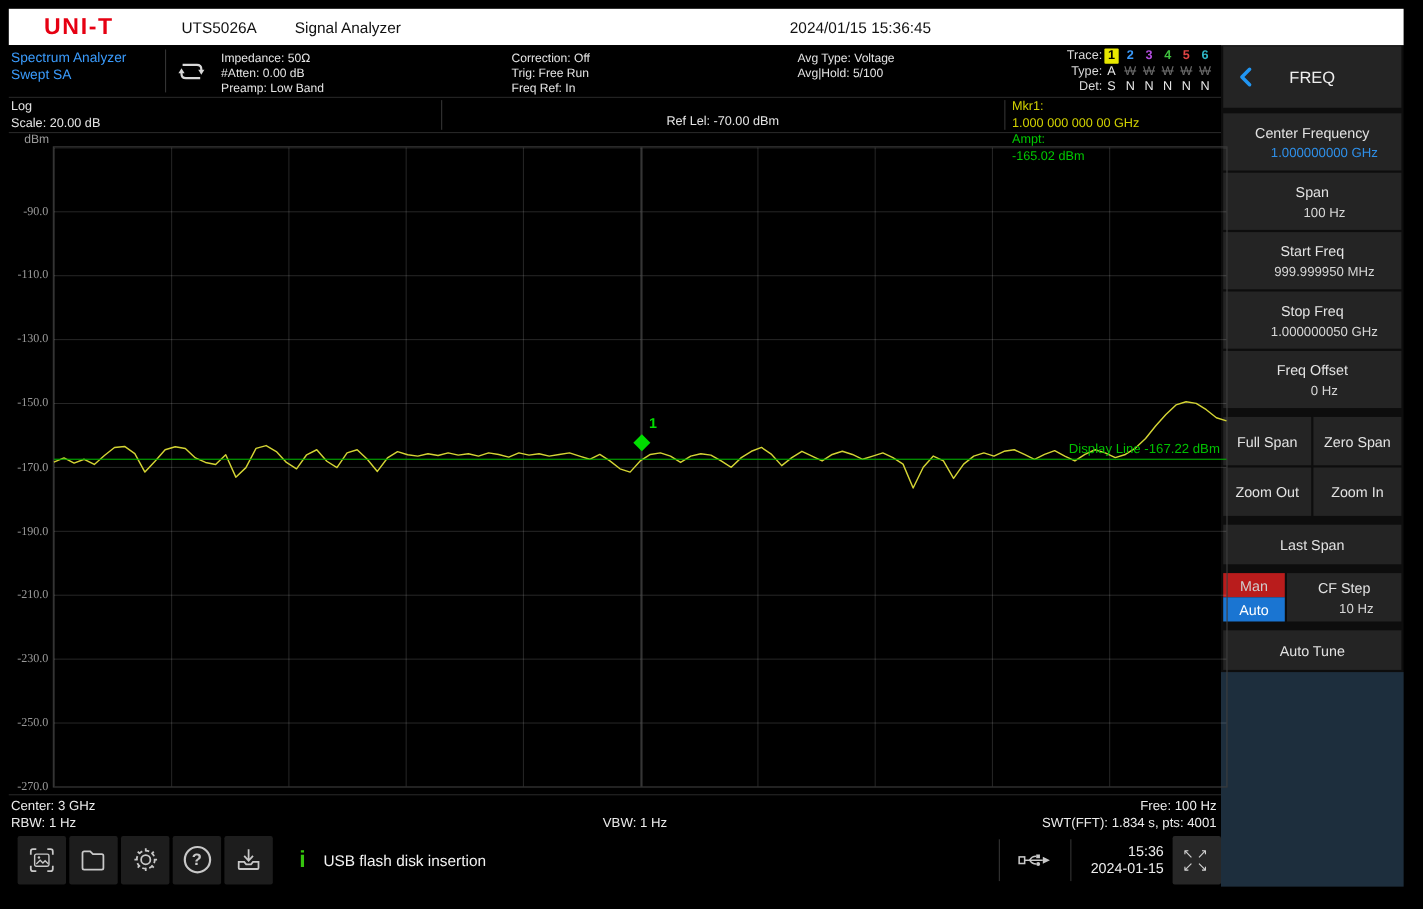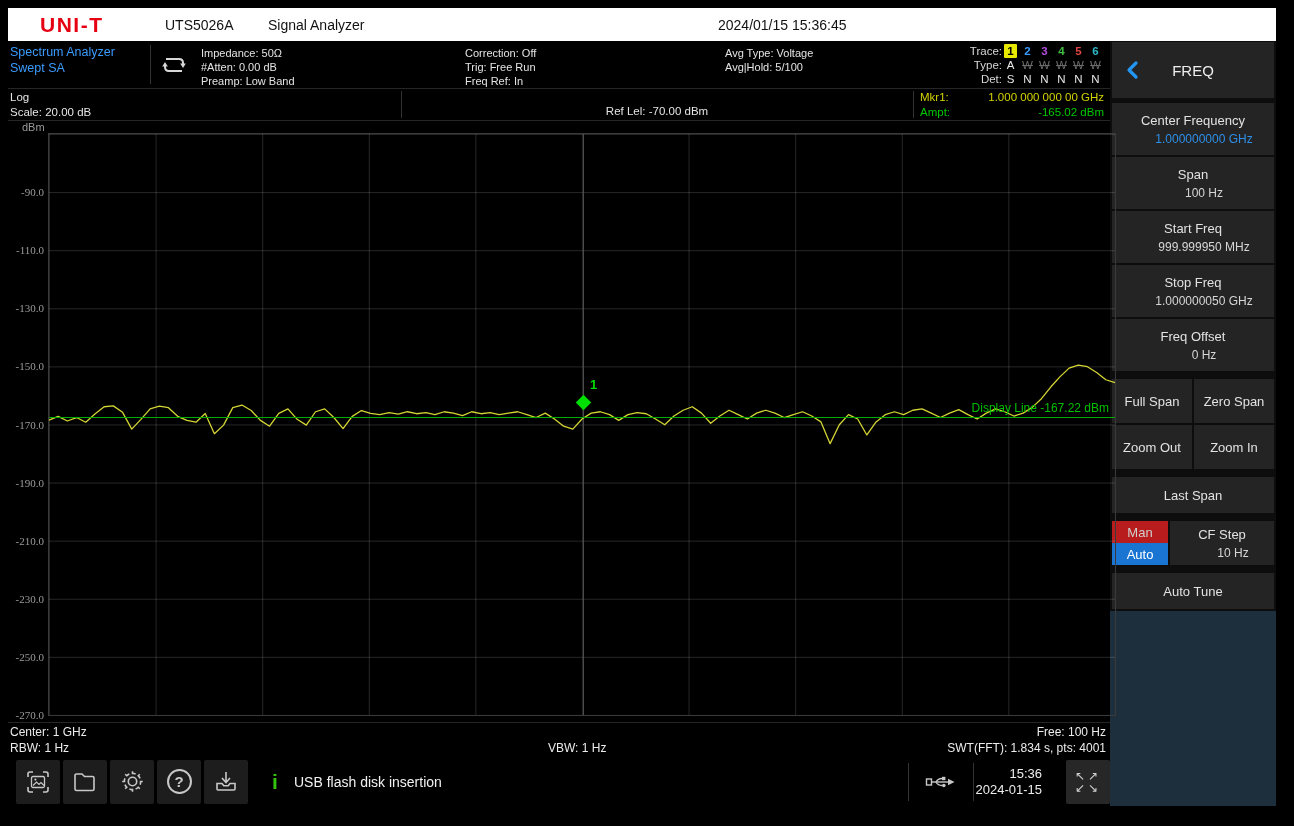--- a/index.html
+++ b/index.html
@@ -35,21 +35,21 @@
   .tl-type, .tl-det { color:#e8e8e8; }
   .tl-off { color:#6b6b6b !important; text-decoration:line-through; }
 
   
   .scale-bar { height:32px; position:relative; border-bottom:1px solid #262626; font-size:11.5px; color:#e4e4e4; flex:0 0 auto; }
   .log-block { position:absolute; left:2px; top:1px; line-height:15px; }
   .scale-sep1 { position:absolute; left:393px; top:2px; bottom:2px; width:1px; background:#333; }
   .scale-sep2 { position:absolute; left:905px; top:2px; bottom:2px; width:1px; background:#333; }
   .ref-level { position:absolute; left:393px; width:512px; bottom:3px; text-align:center; }
   .mkr-block { position:absolute; left:912px; right:6px; top:1px; line-height:15px; }
-  .mkr-row { display:flex; justify-content:space-between; }
+  .mkr-row { display:flex; justify-content:space-between;flex-direction:column; }
   .mkr-row.yellow { color:#d2d200; }
   .mkr-row.green { color:#00c800; }
 
   
   .chart-region { flex:1; position:relative; min-height:0; }
   .dbm-label { position:absolute; left:14px; top:0px; font-size:11px; color:#9a9a9a; }
   .plot { position:absolute; left:40px; top:12px; width:1068px; height:583px; border:1px solid #3a3a3a;
           background-image:
             linear-gradient(to right, rgba(255,255,255,0.15) 1px, transparent 1px),
             linear-gradient(to bottom, rgba(255,255,255,0.15) 1px, transparent 1px);
@@ -71,21 +71,21 @@
   
   .toolbar { height:49px; display:flex; align-items:center; position:relative; flex:0 0 auto; }
   .icon-btn { width:44px; height:44px; background:#1d1d1d; border-radius:2px; margin-left:3px; display:flex; align-items:center; justify-content:center; }
   .icon-btn:first-child { margin-left:8px; }
   .tb-msg { margin-left:16px; display:flex; align-items:center; }
   .info-i { color:#35c40e; font-weight:900; font-size:21px; width:22px; text-align:center; }
   .msg-text { color:#f2f2f2; font-size:14px; margin-left:8px; }
   .tb-right { position:absolute; right:0; top:0; height:100%; display:flex; align-items:center; }
   .tb-sep { width:1px; height:38px; background:#333; }
   .usb-cell { width:64px; display:flex; align-items:center; justify-content:center; }
-  .time-cell { width:92px; text-align:right; padding-right:24px; color:#ececec; font-size:13px; line-height:16px; }
+  .time-cell { width:92px; text-align:right; padding-right:8px; color:#ececec; font-size:13px; line-height:16px; }
   .fs-cell { width:44px; height:44px; background:#272727; border-radius:2px; display:flex; align-items:center; justify-content:center; }
 
   
   .sidebar { width:166px; background:#0d0d0d; display:flex; flex-direction:column; }
   .sb-btns { padding:1px 2px 0 2px; display:flex; flex-direction:column; gap:2px; }
   .sb-header { height:56px; background:#242424; position:relative; display:flex; align-items:center; justify-content:center;
                color:#eee; font-size:15px; margin-bottom:3px; }
   .sb-chevron { position:absolute; left:12px; top:50%; transform:translateY(-50%); display:flex; }
   .sb-btn { background:#242424; color:#e2e2e2; display:flex; flex-direction:column; align-items:center; justify-content:center; font-size:13px; }
   .sb-val-btn { height:52px; }
@@ -232,21 +232,21 @@
           </svg>
           <div id="display-line" style="top: 283px;"></div>
           <div id="display-line-label" style="top: 267px;">Display Line -167.22 dBm</div>
           <div id="marker-diamond" style="left: 529px; top: 263px;"></div>
           <div id="marker-num" style="left: 541px; top: 243px;">1</div>
         </div>
       </div>
 
       <div class="footer-info">
         <div class="fi-left">
-          <div>Center: 1 GHz</div>
+          <div>Center: 3 GHz</div>
           <div>RBW: 1 Hz</div>
         </div>
         <div class="fi-vbw">VBW: 1 Hz</div>
         <div class="fi-right">
           <div>Free: 100 Hz</div>
           <div>SWT(FFT): 1.834 s, pts: 4001</div>
         </div>
       </div>
 
       <div class="toolbar">

